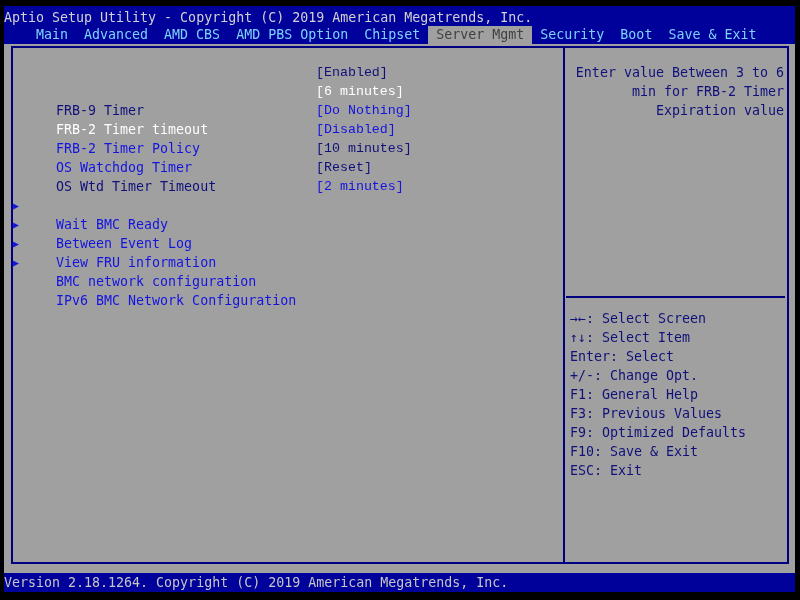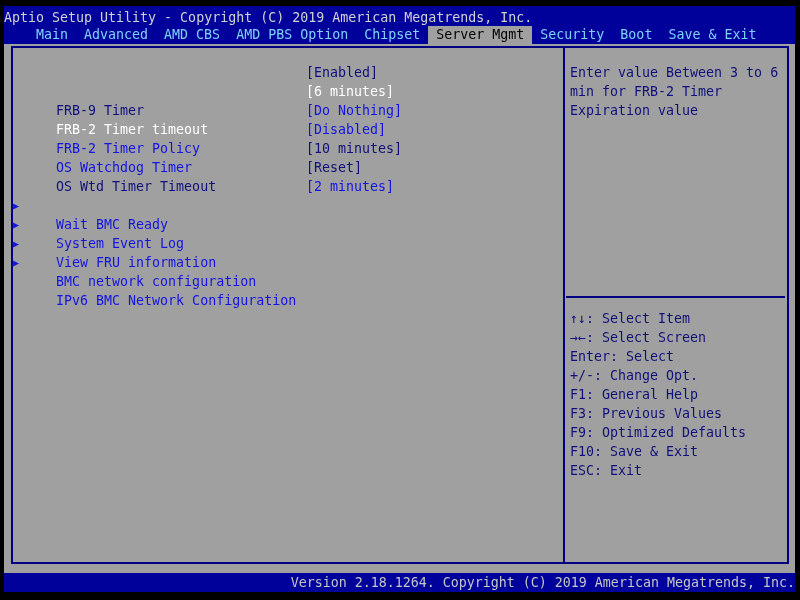--- a/index.html
+++ b/index.html
@@ -16,59 +16,59 @@
   .title-line {
     position:absolute; left:0; top:2px; width:100%; height:20px; line-height:20px;
     color:#D2D2D2;
   }
   .menu-row {
     position:absolute; left:24px; top:20px; height:18px; display:flex;
   }
   .menu-item {
     height:18px; line-height:18px; padding:0 8px; color:#7dd3fc; white-space:pre;
   }
-  .menu-item.selected { background:#A0A0A0; color:#000000; }
+  .menu-item.selected { background:#A0A0A0; color:#404040; }
   
   .mainpanel {
     position:absolute; left:4px; top:44px; width:791px; height:529px; background:#A0A0A0;
   }
   .bline { position:absolute; background:#000080; }
   .b-top    { left:11px;  top:46px;  width:778px; height:2px; }
   .b-bottom { left:11px;  top:562px; width:778px; height:2px; }
   .b-left   { left:11px;  top:46px;  width:2px;   height:518px; }
   .b-right  { left:787px; top:46px;  width:2px;   height:518px; }
   .b-mid    { left:563px; top:46px;  width:2px;   height:518px; }
   .b-help   { left:566px; top:296px; width:219px; height:2px; }
   
   .settings {
     position:absolute; left:24px; top:63px; width:520px;
   }
   .row { position:relative; height:19px; line-height:19px; white-space:pre; }
   .row .arrow {
     position:absolute; left:-11px; top:0; font-size:10px; line-height:19px; color:#1414E0;
   }
-  .row .value { position:absolute; left:282px; top:0; }
+  .row .value { position:absolute; left:292px; top:0;font-family:Liberation Mono, monospace; }
   .row.dim      { color:#10107A; }
   .row.active   { color:#1414E0; }
   .row.selected { color:#FFFFFF; }
   
   .helptext {
-    position:absolute; left:570px; top:63px; width:214px; color:#10107A;
+    position:absolute; left:570px; top:63px; width:214px; color:#10107A;text-align:right;
   }
   .helptext div { height:19px; line-height:19px; white-space:pre; }
   .hotkeys {
     position:absolute; left:570px; top:309px; width:214px; color:#10107A;
   }
   .hotkeys div { height:19px; line-height:19px; white-space:pre; }
   
   .footerbar {
     position:absolute; left:4px; top:573px; width:791px; height:19px; background:#00009B;
   }
   .footerbar .version {
-    width:100%; height:19px; line-height:19px; text-align:right; color:#C6C6C6;
+    width:100%; height:19px; line-height:19px; text-align:left; color:#C6C6C6;
   }
 </style>
 </head>
 <body>
 
 <div class="screen">
 
   <div class="titlebar">
     <div class="title-line">Aptio Setup Utility - Copyright (C) 2019 American Megatrends, Inc.</div>
     <div class="menu-row" id="menu-row">
@@ -123,21 +123,21 @@
     <span class="arrow"></span>
     <span class="value">[Reset]</span>
   </div>
       <div class="row active">
     <span class="arrow"></span>
     <span class="label">Wait BMC Ready</span>
     <span class="value">[2 minutes]</span>
   </div>
       <div class="row active">
     <span class="arrow">▶</span>
-    <span class="label">System Event Log</span>
+    <span class="label">Between Event Log</span>
     <span class="value"></span>
   </div>
       <div class="row active">
     <span class="arrow">▶</span>
     <span class="label">View FRU information</span>
     <span class="value"></span>
   </div>
       <div class="row active">
     <span class="arrow">▶</span>
     <span class="label">BMC network configuration</span>
@@ -150,22 +150,22 @@
   </div>
     </div>
 
   <div class="helptext" id="help-text">
       <div>Enter value Between 3 to 6</div>
       <div>min for FRB-2 Timer</div>
       <div>Expiration value</div>
     </div>
 
   <div class="hotkeys" id="hotkeys-list">
+      <div>→←: Select Screen</div>
       <div>↑↓: Select Item</div>
-      <div>→←: Select Screen</div>
       <div>Enter: Select</div>
       <div>+/-: Change Opt.</div>
       <div>F1: General Help</div>
       <div>F3: Previous Values</div>
       <div>F9: Optimized Defaults</div>
       <div>F10: Save &amp; Exit</div>
       <div>ESC: Exit</div>
     </div>
 
   <div class="footerbar">

